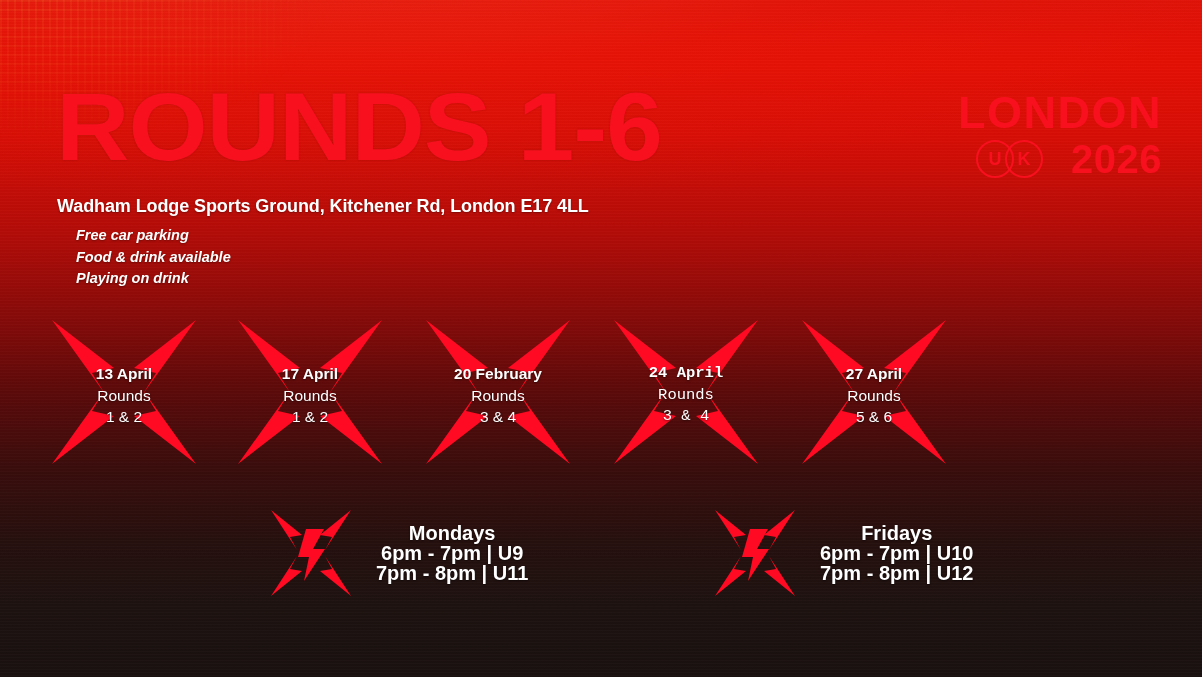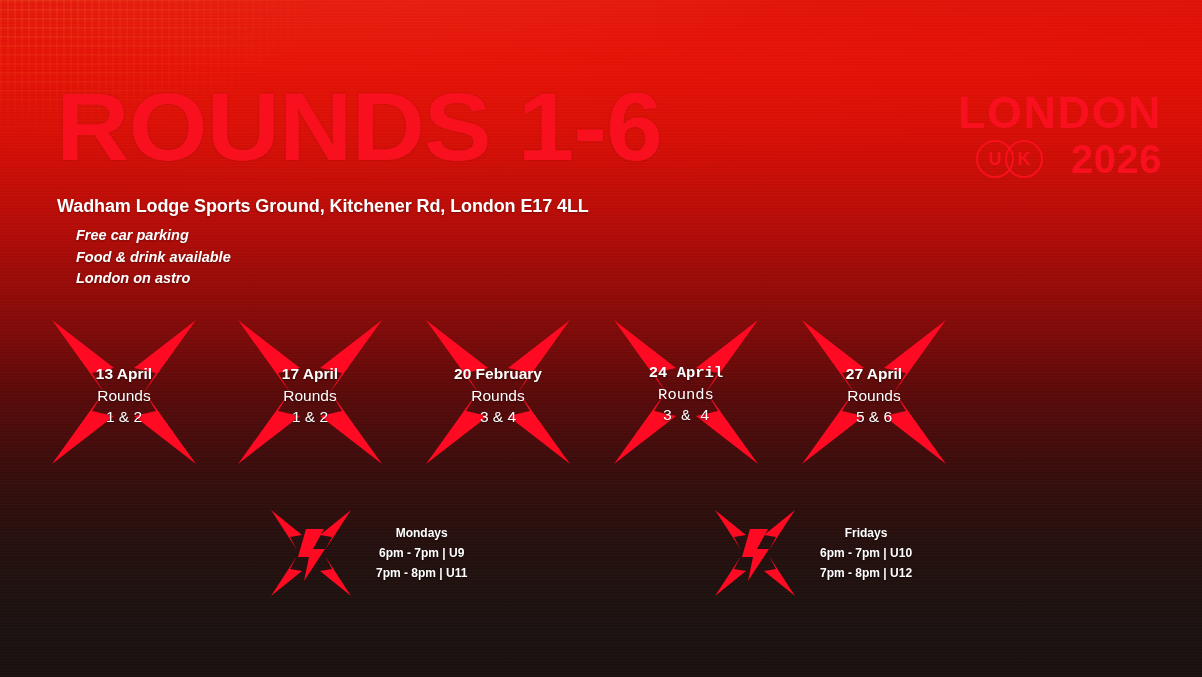--- a/index.html
+++ b/index.html
@@ -151,21 +151,21 @@
   }
   .burst .caption .d{font-weight:700;font-size:15.5px;}
   .burst .caption .r{white-space:pre;}
 
   
   .train{position:absolute;display:flex;align-items:center;}
   .train .bolt{position:relative;width:86px;height:96px;flex:0 0 auto;}
   .train .bolt svg{position:absolute;left:0;top:0;width:86px;height:96px;}
   .train .txt{
     color:#ffffff;
-    font-size:12px;
+    font-size:20px;
     font-weight:700;
     line-height:20px;
     text-align:center;
     text-shadow:0 1px 2px rgba(0,0,0,0.5);
     margin-left:22px;
     white-space:nowrap;
   }
   #train-mon{left:268px;top:505px;}
   #train-fri{left:712px;top:505px;}
 </style>
@@ -174,21 +174,21 @@
 
 <div id="poster">
 
   <div class="layer" id="headline">ROUNDS 1-6</div>
 
   <div class="layer" id="venue">Wadham Lodge Sports Ground, Kitchener Rd, London E17 4LL</div>
 
   <div class="layer" id="notes">
     <div>Free car parking</div>
     <div>Food &amp; drink available</div>
-    <div>London on astro</div>
+    <div>Playing on drink</div>
   </div>
 
   <div class="layer" id="logo">
     <span class="word">LONDON</span>
     <span class="row2">
       <span class="uk">
         <span class="circ c-u">U</span>
         <span class="circ c-k">K</span>
       </span>
       <span class="year">2026</span>

